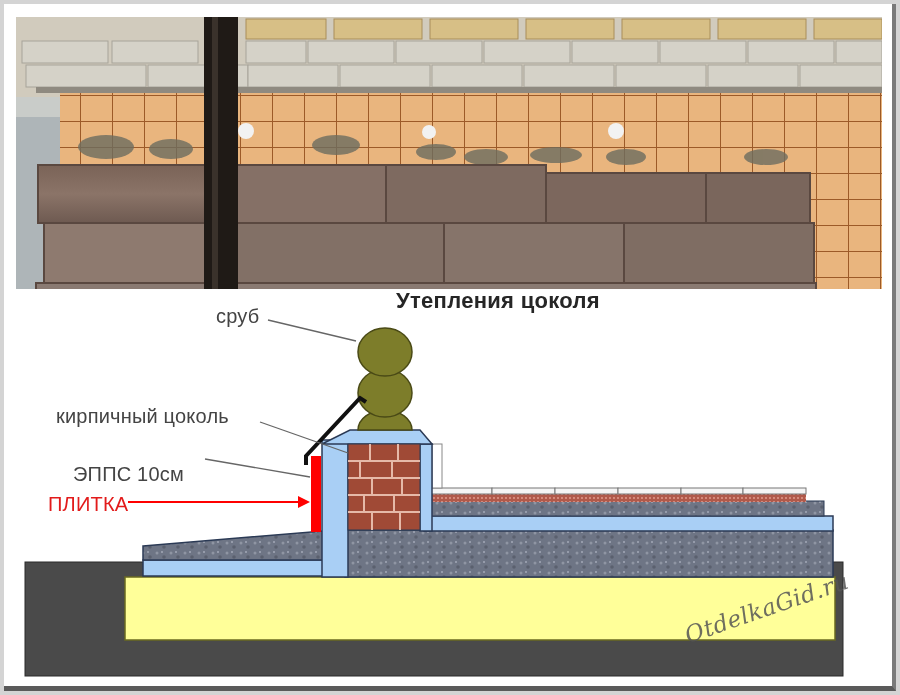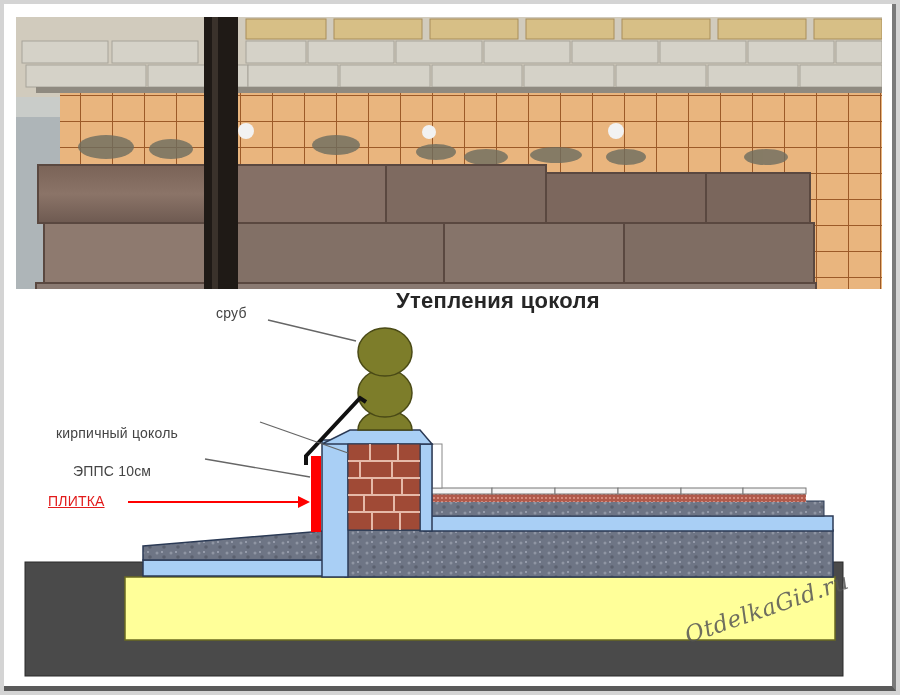--- a/index.html
+++ b/index.html
@@ -14,21 +14,21 @@
       border-right: 4px solid #7a7a7a;
       border-bottom: 5px solid #5a5a5a;
     }
     .photo {
       position: absolute; left: 16px; top: 17px; width: 866px; height: 272px;
       overflow: hidden; background: #e8dcc8;
     }
     .photo svg { display: block; }
     .diagram { position: absolute; left: 0; top: 0; width: 900px; height: 695px; }
     .label {
-      position: absolute; font-size: 14px; color: #444444; white-space: nowrap;
+      position: absolute; font-size: 20px; color: #444444; white-space: nowrap;
       letter-spacing: 0.2px;
     }
     .label.red { color: #e21b1b; }
     .title {
       position: absolute; left: 396px; top: 288px; font-size: 22px; font-weight: bold;
       color: #262626; white-space: nowrap; letter-spacing: 0.3px;
     }
     .watermark {
       position: absolute; left: 690px; top: 622px; font-family: "DejaVu Serif", serif;
       font-size: 23px; color: #555; font-style: italic;
@@ -195,16 +195,16 @@
     <line x1="260" y1="422" x2="348" y2="453"></line>
     <line x1="205" y1="459" x2="310" y2="477"></line>
   </g>
 
   <line x1="128" y1="502" x2="298" y2="502" stroke="#ff0000" stroke-width="2"></line>
   <polygon points="298,496 310,502 298,508" fill="#ff0000"></polygon>
 </svg>
 
 <div class="title">Утепления цоколя</div>
 <div class="label" style="left:216px; top:305px;">сруб</div>
-<div class="label" style="left:56px; top:425px;">кирпичный цоколь</div>
+<div class="label" style="left:56px; top:405px;">кирпичный цоколь</div>
 <div class="label" style="left:73px; top:463px;">ЭППС 10см</div>
-<div class="label red" style="left:48px; top:493px;text-decoration:underline;">ПЛИТКА</div>
+<div class="label red" style="left:48px; top:493px;">ПЛИТКА</div>
 <div class="watermark">OtdelkaGid.ru</div>
 
 </body></html>

